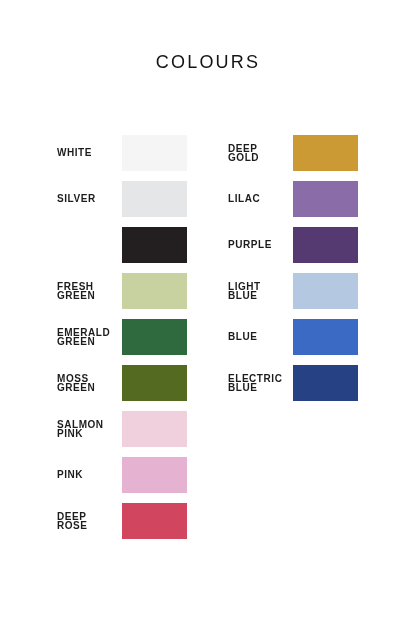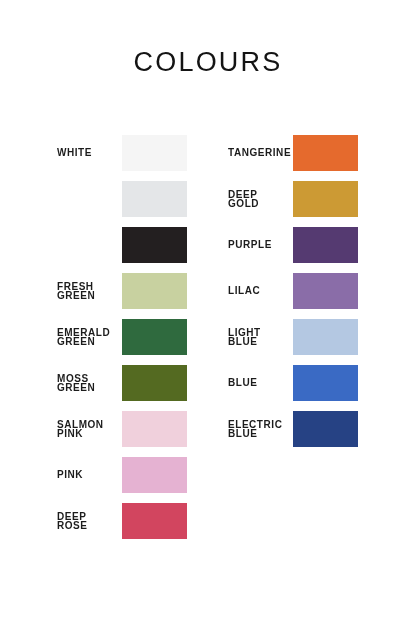--- a/index.html
+++ b/index.html
@@ -21,21 +21,21 @@
     height: 624px;
     background: #ffffff;
   }
   .page-title {
     position: absolute;
     top: 46px;
     left: 0;
     width: 416px;
     text-align: center;
     font-family: "Liberation Sans", sans-serif;
-    font-size: 27px;
+    font-size: 18px;
     font-weight: 300;
     letter-spacing: 2.2px;
     color: #141414;
     line-height: 32px;
     white-space: nowrap;
   }
   .columns {
     position: absolute;
     top: 135px;
     left: 0;
@@ -89,20 +89,21 @@
 
   <div class="page-title">COLOURS</div>
 
   <div class="columns">
     <div class="column column-left">
         <div class="swatch-row">
           <div class="swatch-label">WHITE</div>
           <div class="swatch-chip" style="background: rgb(245, 245, 245);"></div>
         </div>
         <div class="swatch-row">
+          <div class="swatch-label">SILVER</div>
           <div class="swatch-chip" style="background: rgb(228, 230, 232);"></div>
         </div>
         <div class="swatch-row">
           <div class="swatch-chip" style="background: rgb(35, 31, 32);"></div>
         </div>
         <div class="swatch-row">
           <div class="swatch-label">FRESH
 GREEN</div>
           <div class="swatch-chip" style="background: rgb(200, 209, 160);"></div>
         </div>
@@ -126,35 +127,31 @@
           <div class="swatch-chip" style="background: rgb(229, 178, 210);"></div>
         </div>
         <div class="swatch-row">
           <div class="swatch-label">DEEP
 ROSE</div>
           <div class="swatch-chip" style="background: rgb(210, 69, 95);"></div>
         </div>
       </div>
     <div class="column column-right">
         <div class="swatch-row">
-          <div class="swatch-label">TANGERINE</div>
-          <div class="swatch-chip" style="background: rgb(229, 106, 45);"></div>
-        </div>
-        <div class="swatch-row">
           <div class="swatch-label">DEEP
 GOLD</div>
           <div class="swatch-chip" style="background: rgb(204, 154, 52);"></div>
         </div>
         <div class="swatch-row">
+          <div class="swatch-label">LILAC</div>
+          <div class="swatch-chip" style="background: rgb(138, 109, 168);"></div>
+        </div>
+        <div class="swatch-row">
           <div class="swatch-label">PURPLE</div>
           <div class="swatch-chip" style="background: rgb(85, 58, 113);"></div>
-        </div>
-        <div class="swatch-row">
-          <div class="swatch-label">LILAC</div>
-          <div class="swatch-chip" style="background: rgb(138, 109, 168);"></div>
         </div>
         <div class="swatch-row">
           <div class="swatch-label">LIGHT
 BLUE</div>
           <div class="swatch-chip" style="background: rgb(180, 200, 226);"></div>
         </div>
         <div class="swatch-row">
           <div class="swatch-label">BLUE</div>
           <div class="swatch-chip" style="background: rgb(58, 106, 196);"></div>
         </div>

